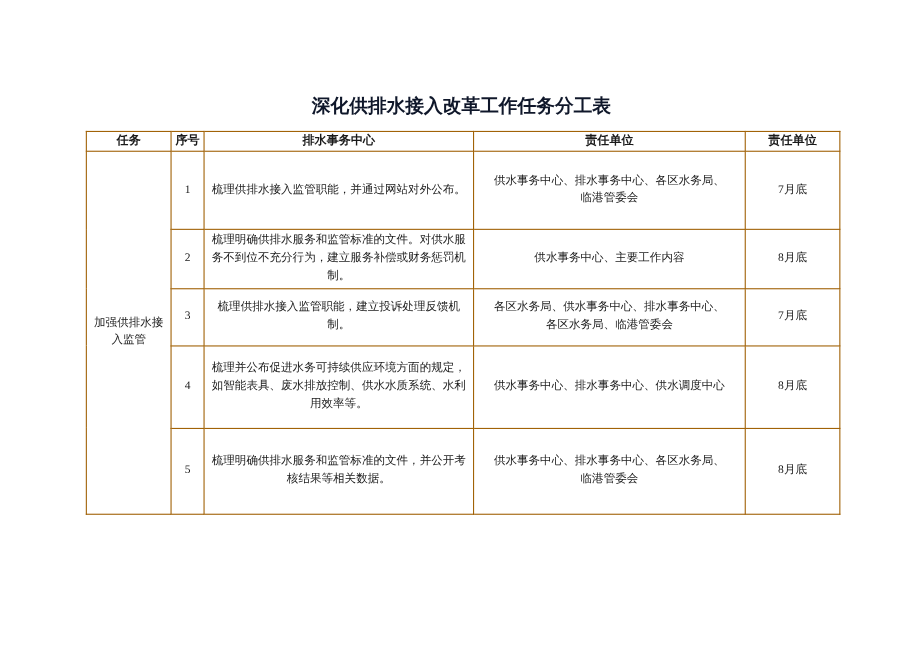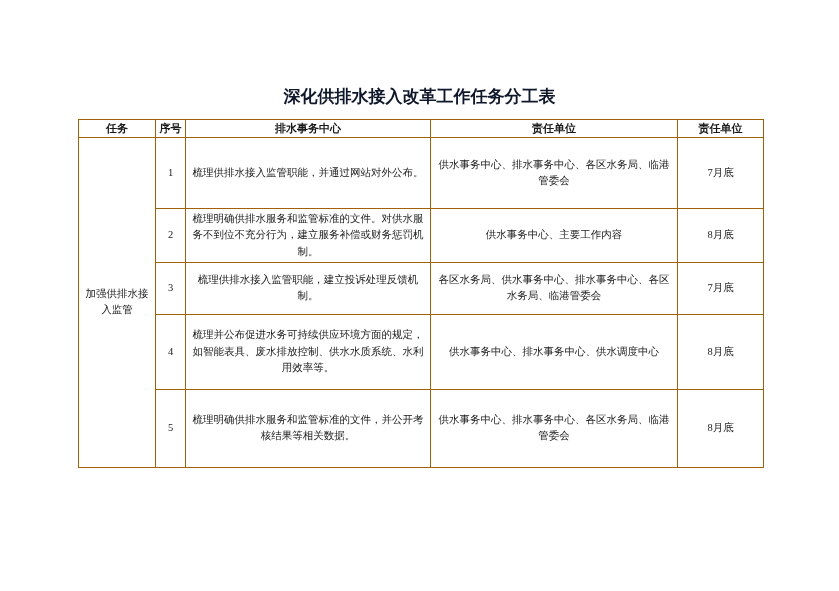--- a/index.html
+++ b/index.html
@@ -59,21 +59,21 @@
   .col-deadline { width: 86px; }
 
   tr.row1 { height: 71px; }
   tr.row2 { height: 51px; }
   tr.row3 { height: 52px; }
   tr.row4 { height: 75px; }
   tr.row5 { height: 78px; }
 
   td.task-cell { padding: 2px 6px; }
   td.content-cell { padding: 2px 5px; margin-left: 16px; }
-  td.unit-cell { padding: 2px 4px; }
+  td.unit-cell { padding: 2px 14px; }
   td.deadline-cell { padding: 2px 4px; }
 </style>
 </head>
 <body>
 
 <div class="page">
 
   <h1 class="doc-title" style="color: #0f172a;">深化供排水接入改革工作任务分工表</h1>
 
   <table class="task-table">

